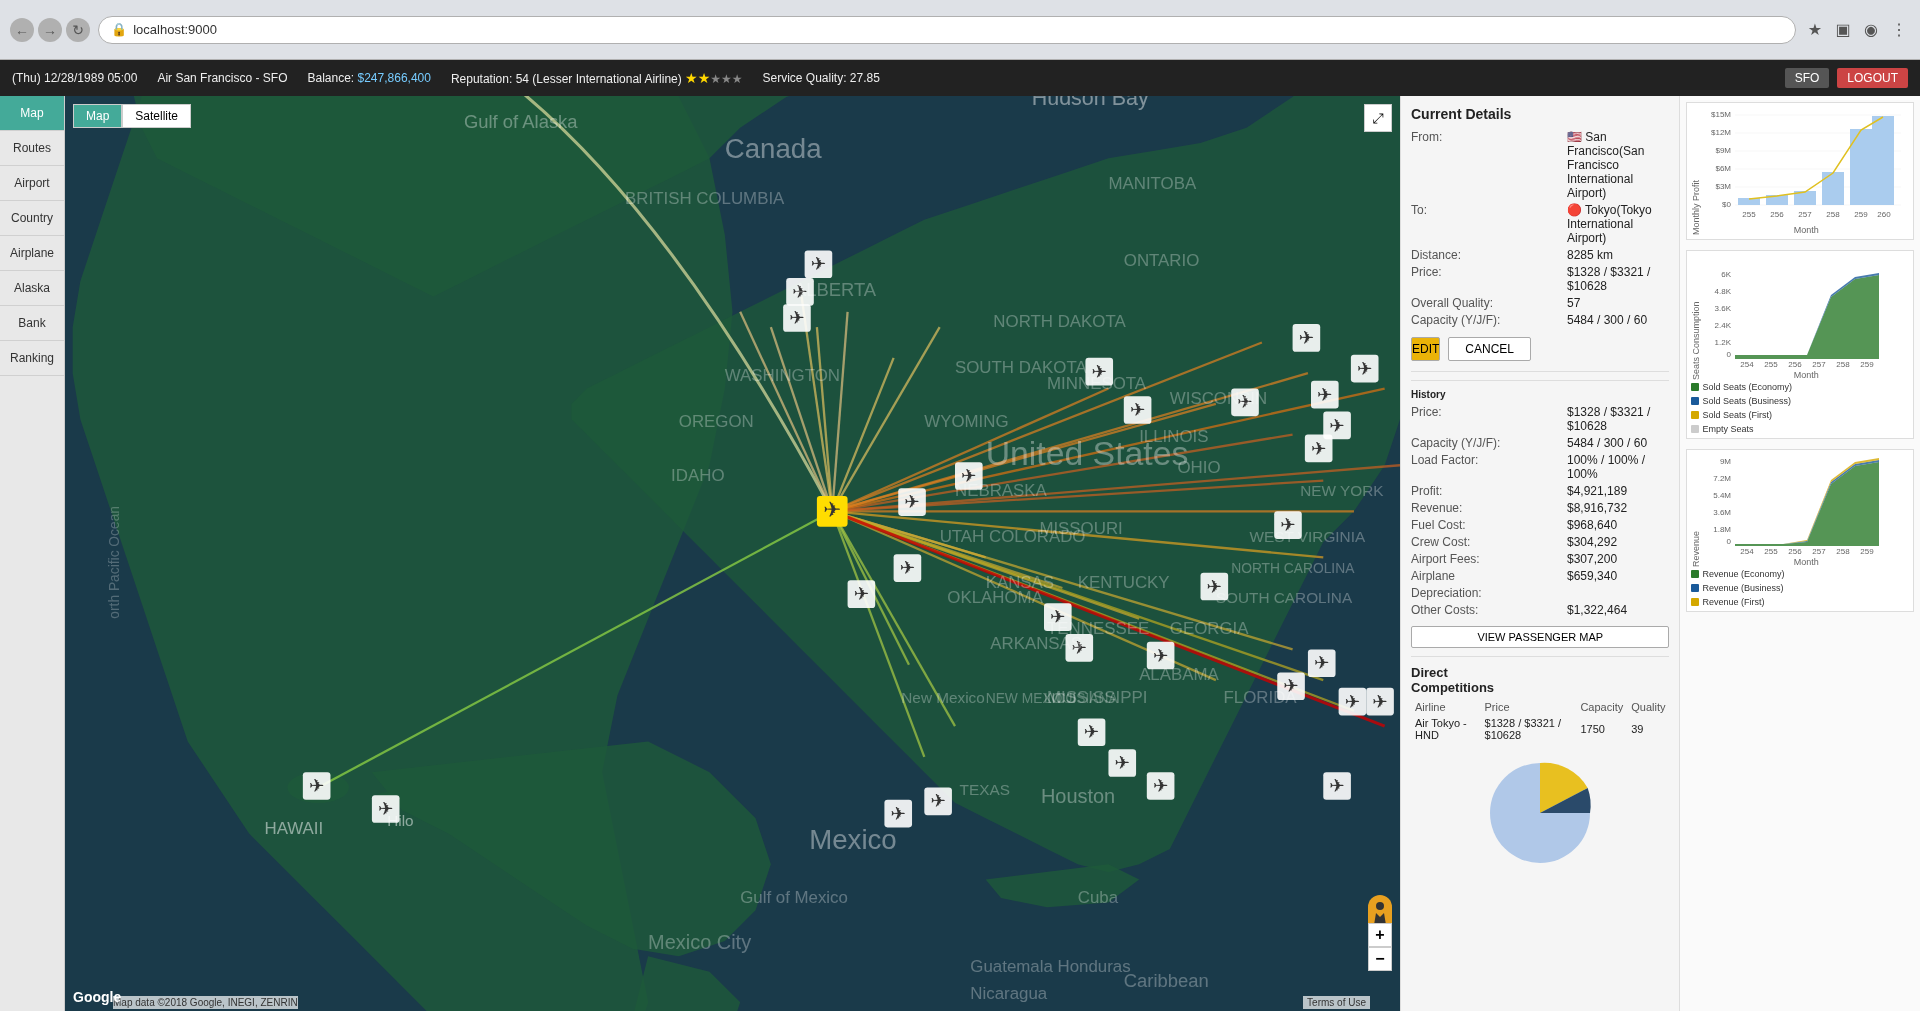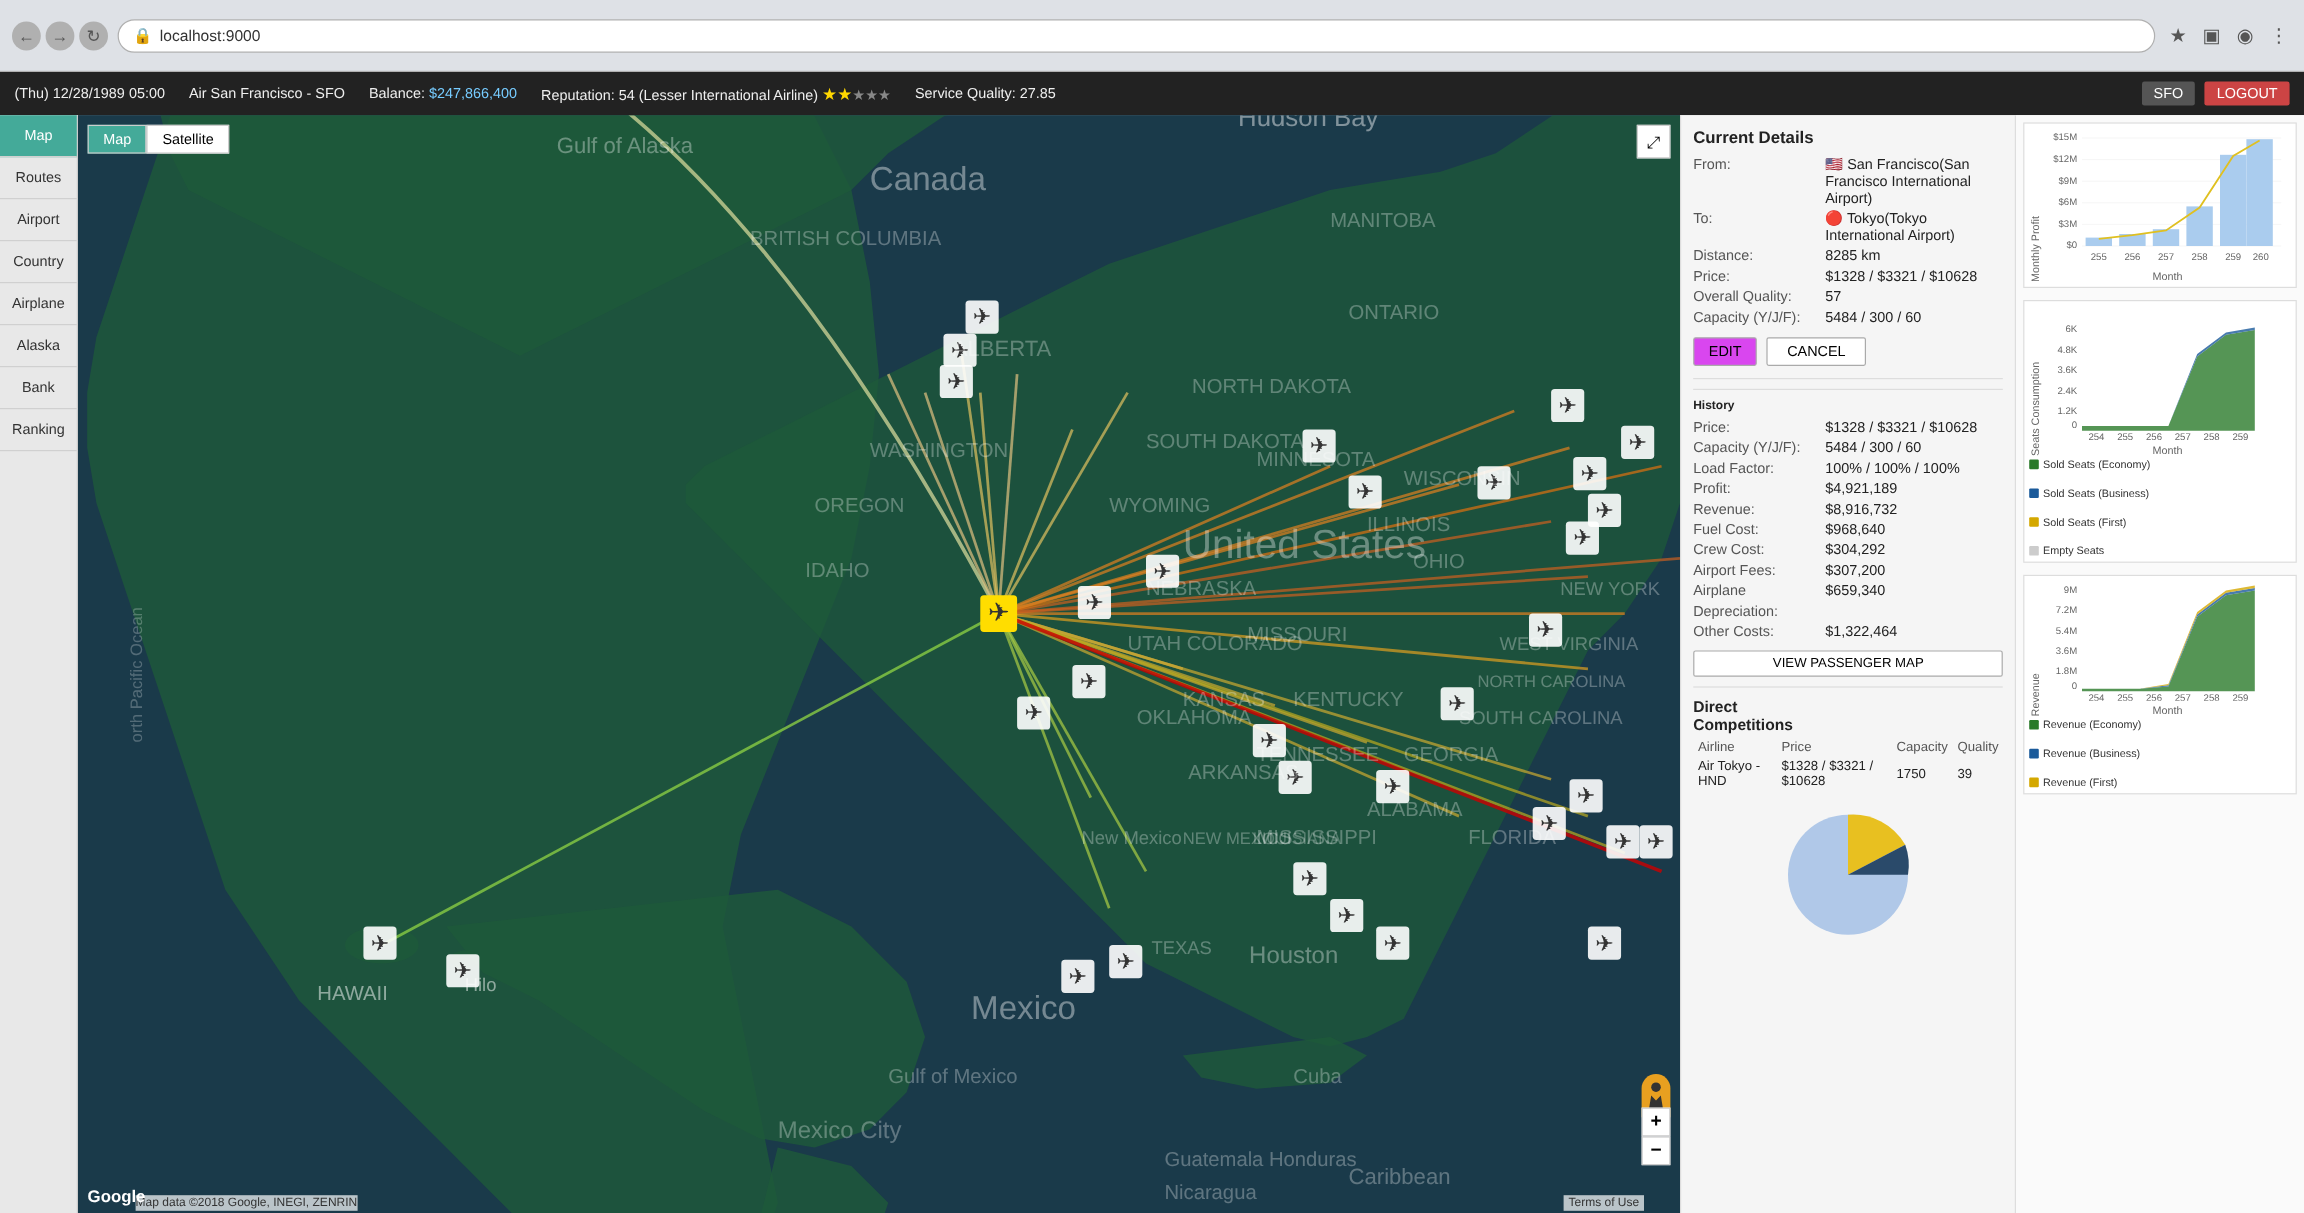--- a/index.html
+++ b/index.html
@@ -131,28 +131,28 @@
     .charts-panel {
       width: 240px;
       padding: 6px;
       background: #fafafa;
     }
 
     .section-title {
       font-size: 14px; font-weight: bold; margin-bottom: 8px; color: #222;
     }
     .detail-row {
-      display: flex; margin-bottom: 3px; font-size: 12px;
+      display: flex; margin-bottom: 3px; font-size: 12px; gap: 46px;
     }
     .detail-label { color: #555; width: 110px; flex-shrink: 0; }
     .detail-value { color: #222; }
 
     .btn-row { display: flex; gap: 8px; margin: 10px 0; }
     .btn-edit {
-      background: #d946ef; border: 1px solid #aaa; padding: 4px 12px;
+      background: #eab308; border: 1px solid #aaa; padding: 4px 0;
       cursor: pointer; font-size: 12px; border-radius: 2px;
     }
     .btn-cancel {
       background: #fff; border: 1px solid #aaa; padding: 4px 16px;
       cursor: pointer; font-size: 12px; border-radius: 2px;
     }
 
     .history-section { margin-top: 8px; border-top: 1px solid #ddd; padding-top: 8px; }
     .history-title { font-size: 10px; font-weight: bold; margin-bottom: 5px; color: #222; }
 
@@ -176,21 +176,21 @@
       position: relative;
     }
 
     
     .chart-container {
       margin-bottom: 10px;
       background: white;
       border: 1px solid #ddd;
       padding: 4px;
     }
-    .chart-legend { display: flex; flex-direction: column; gap: 14px; margin-top: 2px; }
+    .chart-legend { display: flex; flex-direction: column; gap: 4px; margin-top: 2px; }
     .legend-item { display: flex; align-items: center; gap: 3px; font-size: 9px; color: #333; }
     .legend-dot { width: 8px; height: 8px; border-radius: 1px; flex-shrink: 0; }
 
     
     #map-svg { position: absolute; top: 0; left: 0; width: 100%; height: 100%; }
 
     .y-axis-label {
       writing-mode: vertical-rl;
       text-orientation: mixed;
       transform: rotate(180deg);

